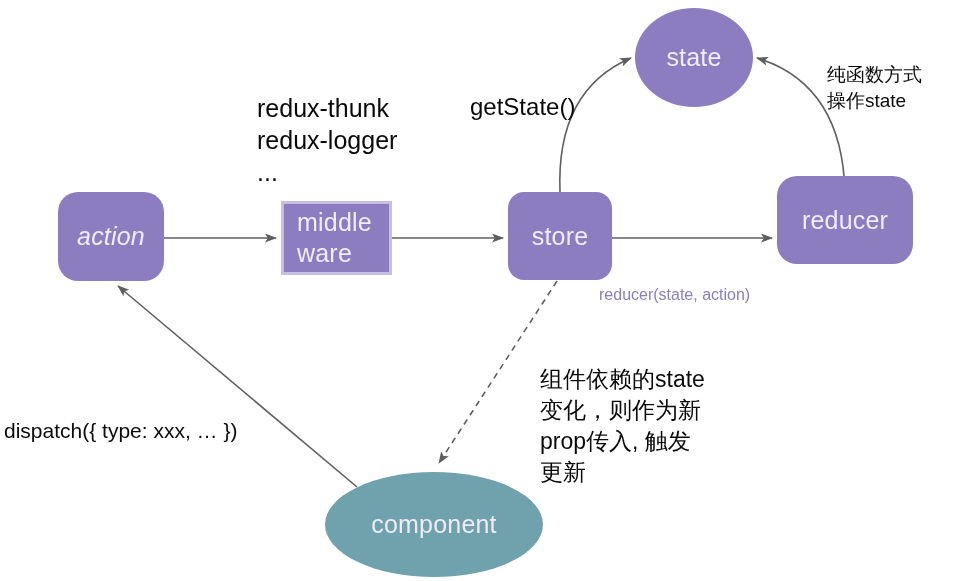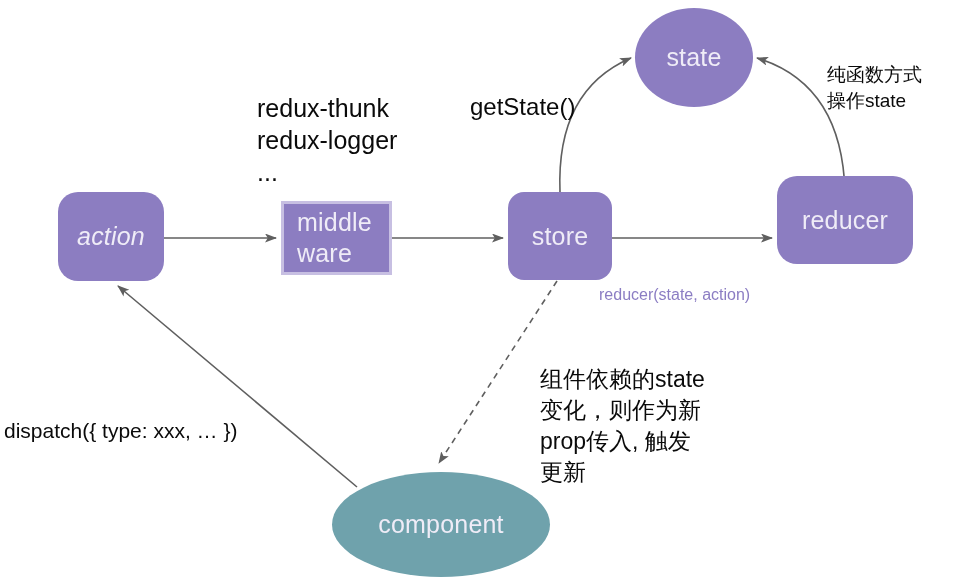--- a/index.html
+++ b/index.html
@@ -64,21 +64,21 @@
   #lbl-getstate            { left: 470px; top: 93px;  font-size: 24px; }
   #lbl-pure-function       { left: 827px; top: 62px;  font-size: 19px; line-height: 26px; }
   #lbl-reducer-call        { left: 599px; top: 286px; font-size: 16px; color: var(--reducer-call-text, #8b7dc3); }
   #lbl-dispatch            { left: 4px;   top: 419px; font-size: 21px; text-align: right; }
   #lbl-state-change        { left: 519px; top: 364px; font-size: 23px; line-height: 31px; margin-left: 21px; }
   #node-action     { left: 58px;  top: 192px; width: 106px; height: 89px; font-style: italic; }
   #node-middleware { left: 281px; top: 201px; width: 111px; height: 74px; }
   #node-store      { left: 508px; top: 192px; width: 104px; height: 88px; border-radius: 16px; }
   #node-reducer    { left: 777px; top: 176px; width: 136px; height: 88px; }
   #node-state      { left: 635px; top: 8px;   width: 118px; height: 99px; }
-  #node-component  { left: 332px; top: 472px; width: 218px; height: 105px; }
+  #node-component  { left: 325px; top: 472px; width: 218px; height: 105px; }
 </style>
 </head>
 <body>
 
 <div class="canvas">
 
   <svg class="edges" viewBox="0 0 959 581" xmlns="http://www.w3.org/2000/svg">
     <defs>
       <marker id="arrow" markerUnits="userSpaceOnUse" markerWidth="14" markerHeight="11" refX="11" refY="4.5" orient="auto">
         <path class="arrowhead" d="M0,0 L12,4.5 L0,9 L2.8,4.5 Z" fill="#5f5f5f"></path>

